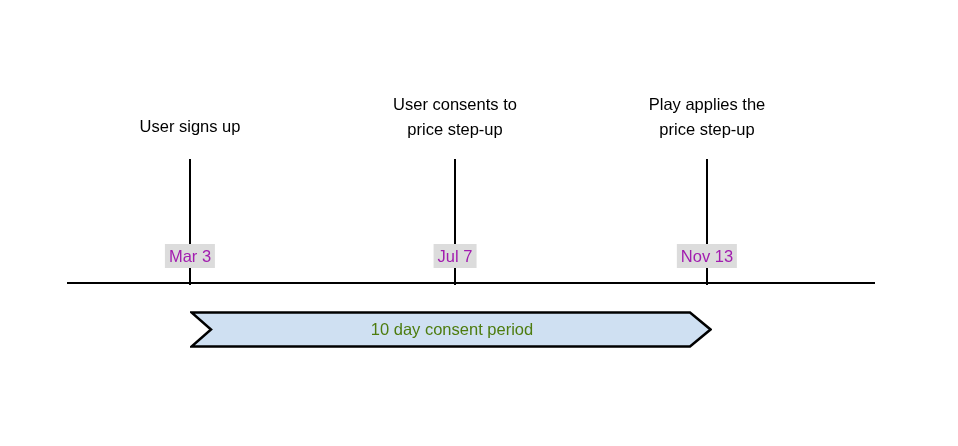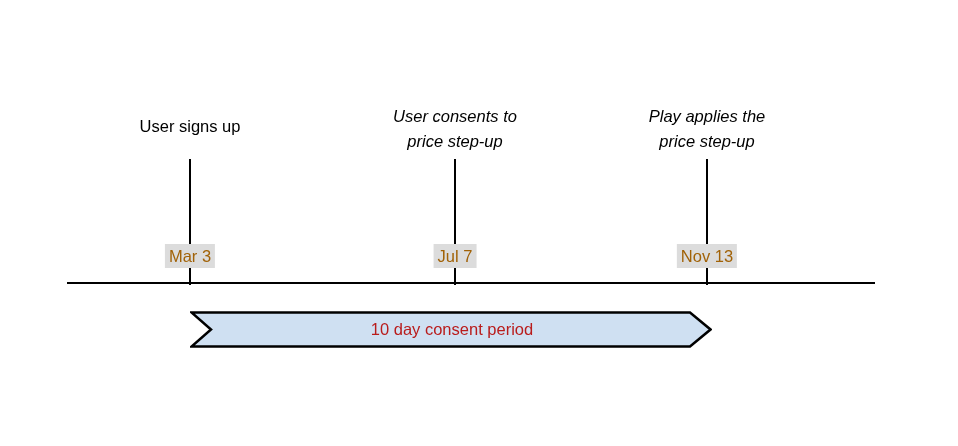--- a/index.html
+++ b/index.html
@@ -49,33 +49,33 @@
     position: absolute;
     width: 300px;
     left: -150px;
     text-align: center;
     font-size: 16.5px;
     line-height: 25px;
     color: #000000;
     white-space: pre-line;
   }
   .marker-caption.one-line { top: 114px; }
-  .marker-caption.two-line { top: 104px; font-style: italic; }
+  .marker-caption.two-line { top: 92px; }
 
   .marker-date {
     position: absolute;
     top: 244px;
     left: 50%;
     transform: translateX(-50%);
     background: #dcdcdc;
     font-size: 16.5px;
     line-height: 22px;
     padding: 1px 4px;
     white-space: nowrap;
-    color: #a16207;
+    color: #a21caf;
   }
 
   
   .banner {
     position: absolute;
     left: 190px;
     top: 311px;
     width: 522px;
     height: 37px;
   }
@@ -87,21 +87,21 @@
   .banner-label {
     position: absolute;
     left: 0;
     top: 0;
     width: 522px;
     height: 37px;
     display: flex;
     align-items: center;
     justify-content: center;
     font-size: 16.5px;
-    color: #b91c1c;
+    color: #4d7c0f;
     white-space: nowrap;
     
     padding-left: 2px;
     box-sizing: border-box;
   }
 </style>
 </head>
 <body>
 
 <div id="canvas">

